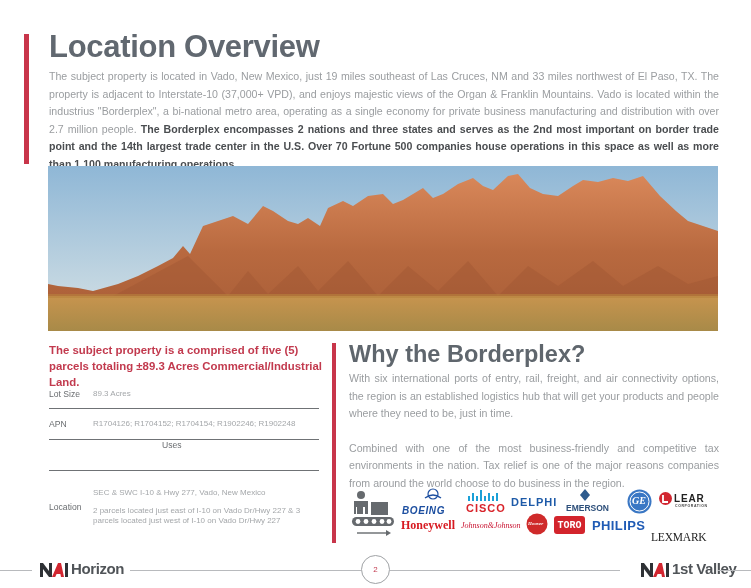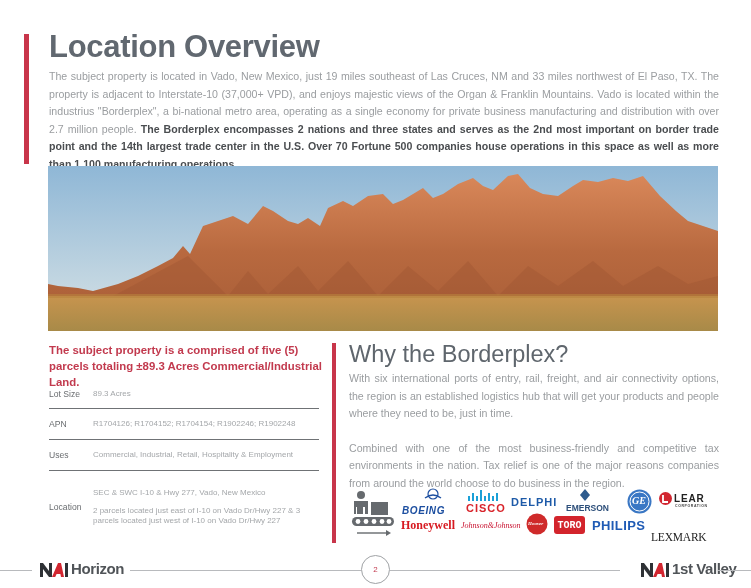--- a/index.html
+++ b/index.html
@@ -18,26 +18,26 @@
   .parcel-heading { position: absolute; left: 49px; top: 342px; width: 280px; font-size: 11.4px; line-height: 16px; font-weight: bold; color: #c23a4e; }
 
   .spec-table { position: absolute; left: 49px; top: 380px; width: 270px; }
   .spec-row { display: flex; align-items: center; border-bottom: 1px solid #6f7275; }
   .spec-row:last-child { border-bottom: none; }
   .spec-label { width: 44px; font-size: 8.6px; color: #6a6d70; flex-shrink: 0; }
   .spec-value { font-size: 8px; color: #a4a7aa; line-height: 10px; }
   .spec-value p + p { margin-top: 8px; }
   .row-lot { height: 29px; }
   .row-apn { height: 31px; }
-  .row-uses { height: 31px; }
+  .row-uses { height: 31px; flex-direction: column; }
   .row-loc { height: 72px; }
 
   .accent-bar-mid { position: absolute; left: 332px; top: 343px; width: 4px; height: 200px; background: #c8354a; }
 
-  .section-title { position: absolute; left: 349px; top: 341px; font-size: 23.5px; font-weight: normal; color: #5f666d; }
+  .section-title { position: absolute; left: 349px; top: 341px; font-size: 23.5px; font-weight: bold; color: #5f666d; }
   .why-text { position: absolute; left: 349px; top: 370px; width: 370px; font-size: 10.6px; line-height: 17.6px; text-align: justify; color: #9a9da0; }
   .why-text p + p { margin-top: 17px; }
 
   .logos { position: absolute; left: 349px; top: 488px; width: 370px; height: 54px; }
   .logo { position: absolute; font-weight: bold; white-space: nowrap; }
 
   .footer-line { position: absolute; top: 570px; height: 1px; background: #b8babd; }
   .footer-logo { position: absolute; top: 560px; font-size: 15px; font-weight: bold; color: #505458; display: flex; align-items: flex-end; letter-spacing: -0.4px; }
   .nai-mark { display: inline-flex; align-items: flex-end; height: 15px; margin-right: 1px; }
   .page-num { position: absolute; left: 361px; top: 555px; width: 29px; height: 29px; border: 1px solid #9fa2a5; border-radius: 50%; background: #fff; font-size: 8px; color: #c23a4e; display: flex; align-items: center; justify-content: center; }
@@ -84,21 +84,20 @@
   <div class="spec-row row-lot">
     <div class="spec-label">Lot Size</div>
     <div class="spec-value">89.3 Acres</div>
   </div>
   <div class="spec-row row-apn">
     <div class="spec-label">APN</div>
     <div class="spec-value">R1704126; R1704152; R1704154; R1902246; R1902248</div>
   </div>
   <div class="spec-row row-uses">
     <div class="spec-label">Uses</div>
-    <div class="spec-value">Commercial, Industrial, Retail, Hospitality &amp; Employment</div>
   </div>
   <div class="spec-row row-loc">
     <div class="spec-label">Location</div>
     <div class="spec-value">
       <p>SEC &amp; SWC I-10 &amp; Hwy 277, Vado, New Mexico</p>
       <p>2 parcels located just east of I-10 on Vado Dr/Hwy 227 &amp; 3 parcels located just west of I-10 on Vado Dr/Hwy 227</p>
     </div>
   </div>
 </div>
 

